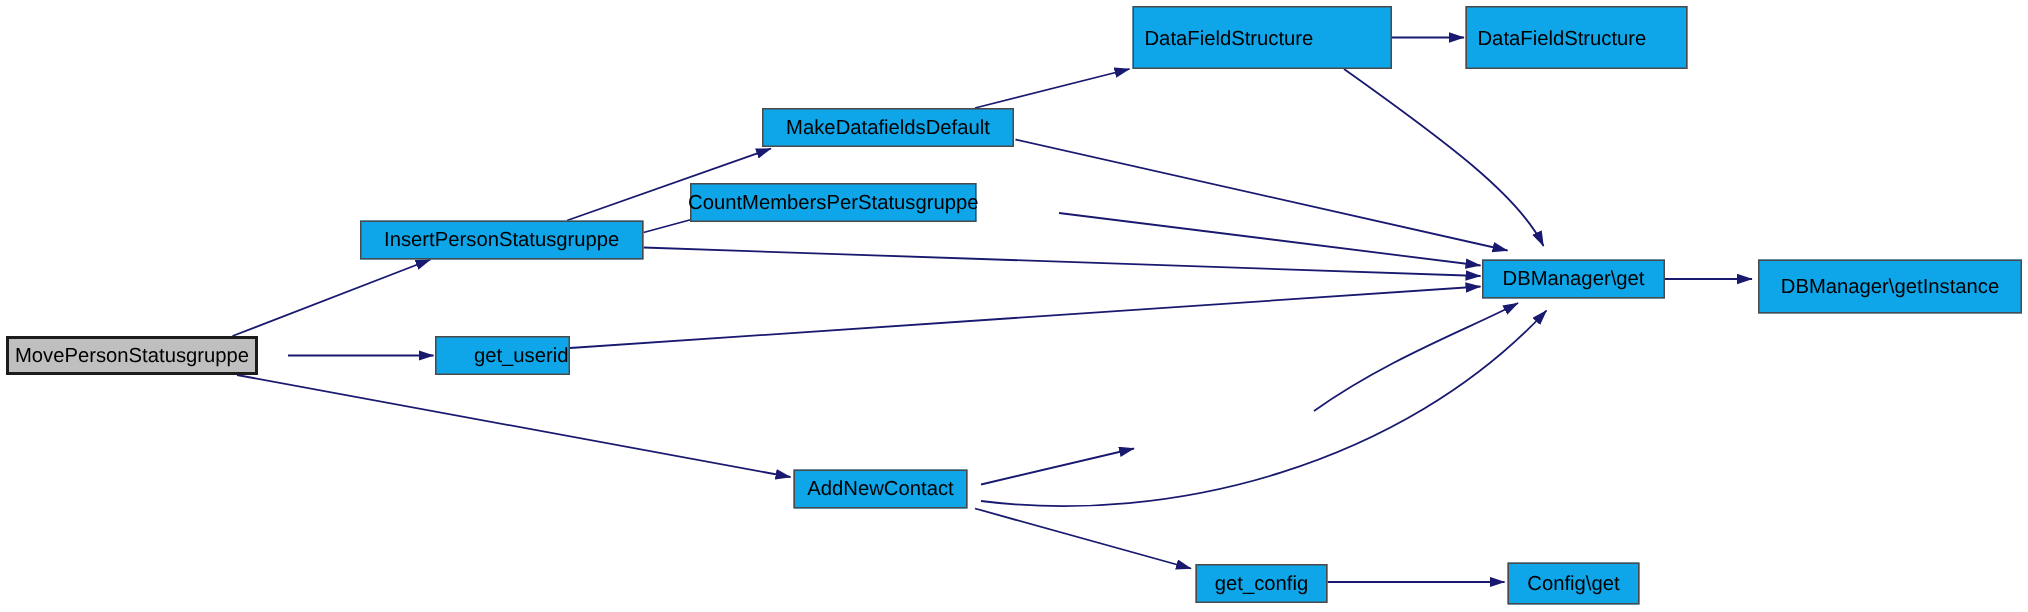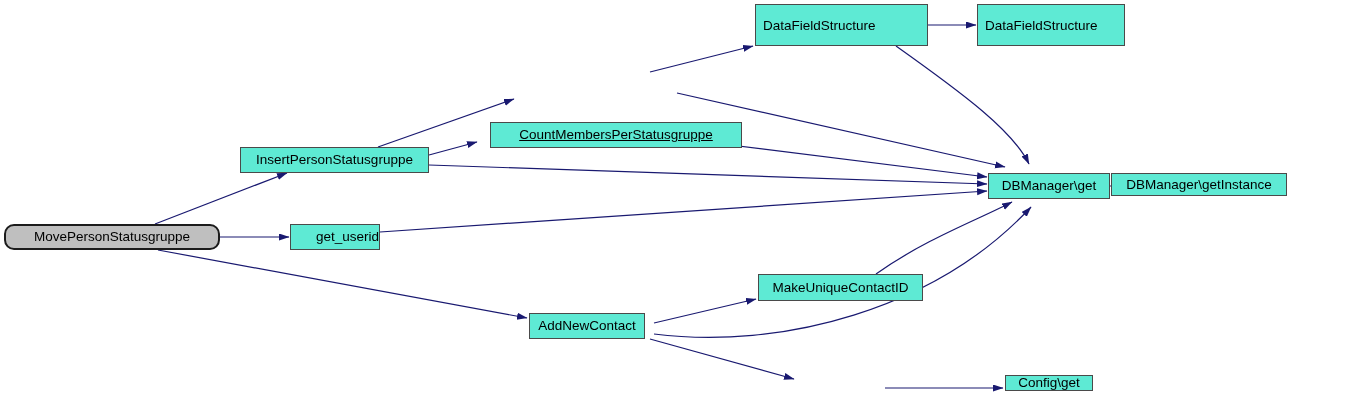--- a/index.html
+++ b/index.html
@@ -12,21 +12,21 @@
     font-family: "Liberation Sans", sans-serif;
     overflow: hidden;
   }
   #edges {
     position: absolute;
     left: 0; top: 0;
     width: 1352px; height: 408px;
   }
   .node {
     position: absolute;
-    background: #5eead4;
+    background: #0ea5e9;
     border: 1px solid #4a4a4a;
     color: #000000;
     font-size: 13.5px;
     display: flex;
     flex-direction: column;
     justify-content: center;
     align-items: center;
     white-space: nowrap;
     line-height: 18px;
     cursor: pointer;
@@ -69,59 +69,62 @@
       <path d="M896,46 C965,95 1013,131 1029,164" marker-end="url(#arrow)"></path>
       <path d="M654,323 L756,299" marker-end="url(#arrow)"></path>
       <path d="M654,334 C780,350 935,310 1031,207" marker-end="url(#arrow)"></path>
       <path d="M876,274 C925,239 982,218 1012,202" marker-end="url(#arrow)"></path>
       <path d="M650,339 L794,379" marker-end="url(#arrow)"></path>
       <path d="M885,388 L1003,388" marker-end="url(#arrow)"></path>
       <path d="M1110,186 L1168,186" marker-end="url(#arrow)"></path>
     </g>
   </svg>
 
-  <div class="node highlight" style="left:4px; top:224px; width:216px; height:26px;border-radius:10px;">
+  <div class="node highlight" style="left:4px; top:224px; width:168px; height:26px;">
     <span>MovePersonStatusgruppe</span>
   </div>
 
   <div class="node" style="left:240px; top:147px; width:189px; height:26px;">
     <span>InsertPersonStatusgruppe</span>
   </div>
 
   <div class="node" style="left:290px; top:224px; width:90px; height:26px;align-items:flex-end;">
     <span>get_userid</span>
   </div>
 
+  <div class="node" style="left:508px; top:72px; width:168px; height:26px;">
+    <span>MakeDatafieldsDefault</span>
+  </div>
 
-  <div class="node" style="left:490px; top:122px; width:252px; height:26px;text-decoration:underline;">
+  <div class="node" style="left:460px; top:122px; width:191px; height:26px;">
     <span>CountMembersPerStatusgruppe</span>
   </div>
 
   <div class="node multiline" style="left:755px; top:4px; width:173px; height:42px;">
     <span>DataFieldStructure</span>
   </div>
 
   <div class="node multiline" style="left:977px; top:4px; width:148px; height:42px;">
     <span>DataFieldStructure</span>
   </div>
 
   <div class="node" style="left:988px; top:173px; width:122px; height:26px;">
     <span>DBManager\get</span>
   </div>
 
-  <div class="node" style="left:1111px; top:173px; width:176px; height:23px;text-align:center;">
+  <div class="node" style="left:1172px; top:173px; width:176px; height:36px;text-align:center;">
     <span>DBManager\getInstance</span>
   </div>
 
   <div class="node" style="left:529px; top:313px; width:116px; height:26px;">
     <span>AddNewContact</span>
   </div>
 
-  <div class="node" style="left:758px; top:274px; width:165px; height:27px;">
-    <span>MakeUniqueContactID</span>
+
+  <div class="node" style="left:797px; top:376px; width:88px; height:26px;">
+    <span>get_config</span>
   </div>
 
-
-  <div class="node" style="left:1005px; top:375px; width:88px; height:16px;">
+  <div class="node" style="left:1005px; top:375px; width:88px; height:28px;">
     <span>Config\get</span>
   </div>
 
 </div>
 
 </body></html>

